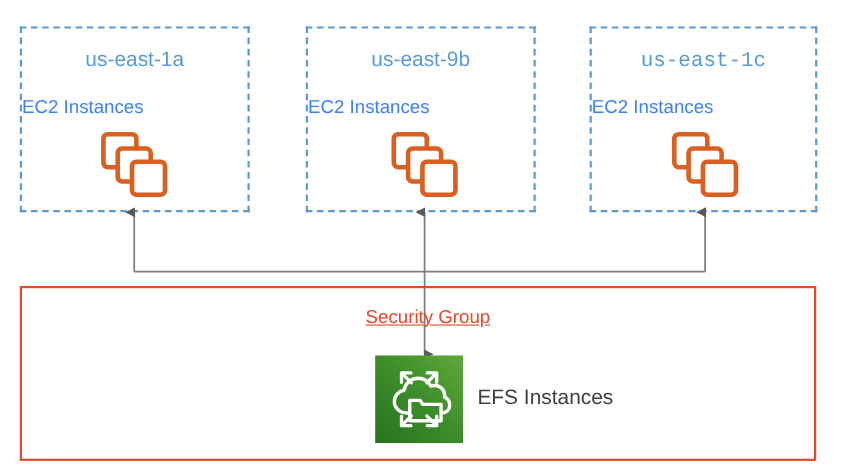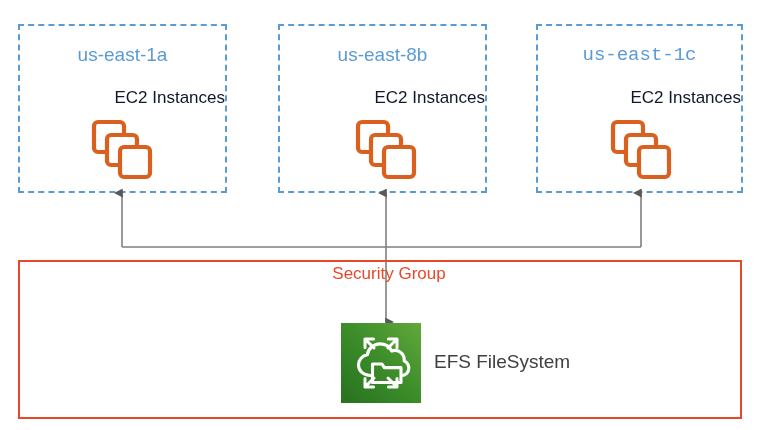--- a/index.html
+++ b/index.html
@@ -6,22 +6,22 @@
   body{width:774px;height:430px;position:relative;overflow:hidden;
        font-family:"Liberation Sans",sans-serif;-webkit-font-smoothing:antialiased;}
 
   .canvas{position:absolute;inset:0;}
 
   
   .az-box{position:absolute;box-sizing:border-box;
           border:2px dashed #5B9BD5;background:transparent;}
   .az-title{position:absolute;width:100%;text-align:center;
             color:#5B9BD5;font-size:19px;line-height:20px;white-space:nowrap;}
-  .az-sub{position:absolute;width:100%;text-align:right;
-          color:#0f172a;font-size:17px;line-height:20px;white-space:nowrap;}
+  .az-sub{position:absolute;width:100%;text-align:left;
+          color:#3b82f6;font-size:17px;line-height:20px;white-space:nowrap;}
 
   
   .ec2-icon{position:absolute;width:62px;height:62px;}
   .ec2-icon svg{display:block;width:62px;height:62px;}
 
   
   .sg-box{position:absolute;box-sizing:border-box;
           border:2px solid #E8472A;background:transparent;}
   .sg-label{position:absolute;color:#E8472A;font-size:17px;
             line-height:20px;white-space:nowrap;text-align:center;}
@@ -39,21 +39,21 @@
 <body>
 
 <div class="canvas">
 
   <div class="az-box" style="left:18px;top:24px;width:209px;height:169px;">
     <div class="az-title" style="top:19px;">us-east-1a</div>
     <div class="az-sub" style="top:62px;">EC2 Instances</div>
   </div>
 
   <div class="az-box" style="left:278px;top:24px;width:209px;height:169px;">
-    <div class="az-title" style="top:19px;">us-east-8b</div>
+    <div class="az-title" style="top:19px;">us-east-9b</div>
     <div class="az-sub" style="top:62px;">EC2 Instances</div>
   </div>
 
   <div class="az-box" style="left:536px;top:24px;width:207px;height:169px;">
     <div class="az-title" style="top:19px;font-family:Liberation Mono, monospace;">us-east-1c</div>
     <div class="az-sub" style="top:62px;">EC2 Instances</div>
   </div>
 
   <div class="ec2-icon" style="left:91px;top:119px;">
     <svg viewBox="0 0 62 62" xmlns="http://www.w3.org/2000/svg">
@@ -95,21 +95,21 @@
 
     <path d="M641 247 L641 193" fill="none" stroke="#7F7F7F" stroke-width="1.6" marker-end="url(#arrowUp)"></path>
 
     <path d="M386 247 L386 193" fill="none" stroke="#7F7F7F" stroke-width="1.6" marker-end="url(#arrowUp)"></path>
 
     <path d="M386 247 L386 322" fill="none" stroke="#7F7F7F" stroke-width="1.6" marker-end="url(#arrowDown)"></path>
   </svg>
 
   <div class="sg-box" style="left:18px;top:260px;width:724px;height:159px;"></div>
 
-  <div class="sg-label" style="left:306px;top:264px;width:166px;">Security Group</div>
+  <div class="sg-label" style="left:306px;top:279px;width:166px;text-decoration:underline;">Security Group</div>
 
   <div class="efs-icon" style="left:341px;top:323px;">
     <svg viewBox="0 0 80 80" xmlns="http://www.w3.org/2000/svg">
       <defs>
         <linearGradient id="efsGrad" x1="0" y1="1" x2="1" y2="0">
           <stop offset="0%" stop-color="#26711F"></stop>
           <stop offset="55%" stop-color="#3E8F2B"></stop>
           <stop offset="100%" stop-color="#63A83B"></stop>
         </linearGradient>
       </defs>
@@ -134,15 +134,15 @@
 
         <path d="M56.0 16.0 L47.4 16.0 M56.0 16.0 L56.0 24.6 M56.0 16.0 L47.0 25.0"></path>
 
         <path d="M24.0 64.0 L24.0 55.4 M24.0 64.0 L32.6 64.0 M24.0 64.0 L33.0 55.0"></path>
 
         <path d="M56.0 64.0 L47.4 64.0 M56.0 64.0 L56.0 55.4 M56.0 64.0 L47.0 55.0"></path>
       </g>
     </svg>
   </div>
 
-  <div class="efs-label" style="left:434px;top:351px;">EFS FileSystem</div>
+  <div class="efs-label" style="left:434px;top:351px;">EFS Instances</div>
 
 </div>
 
 </body></html>

